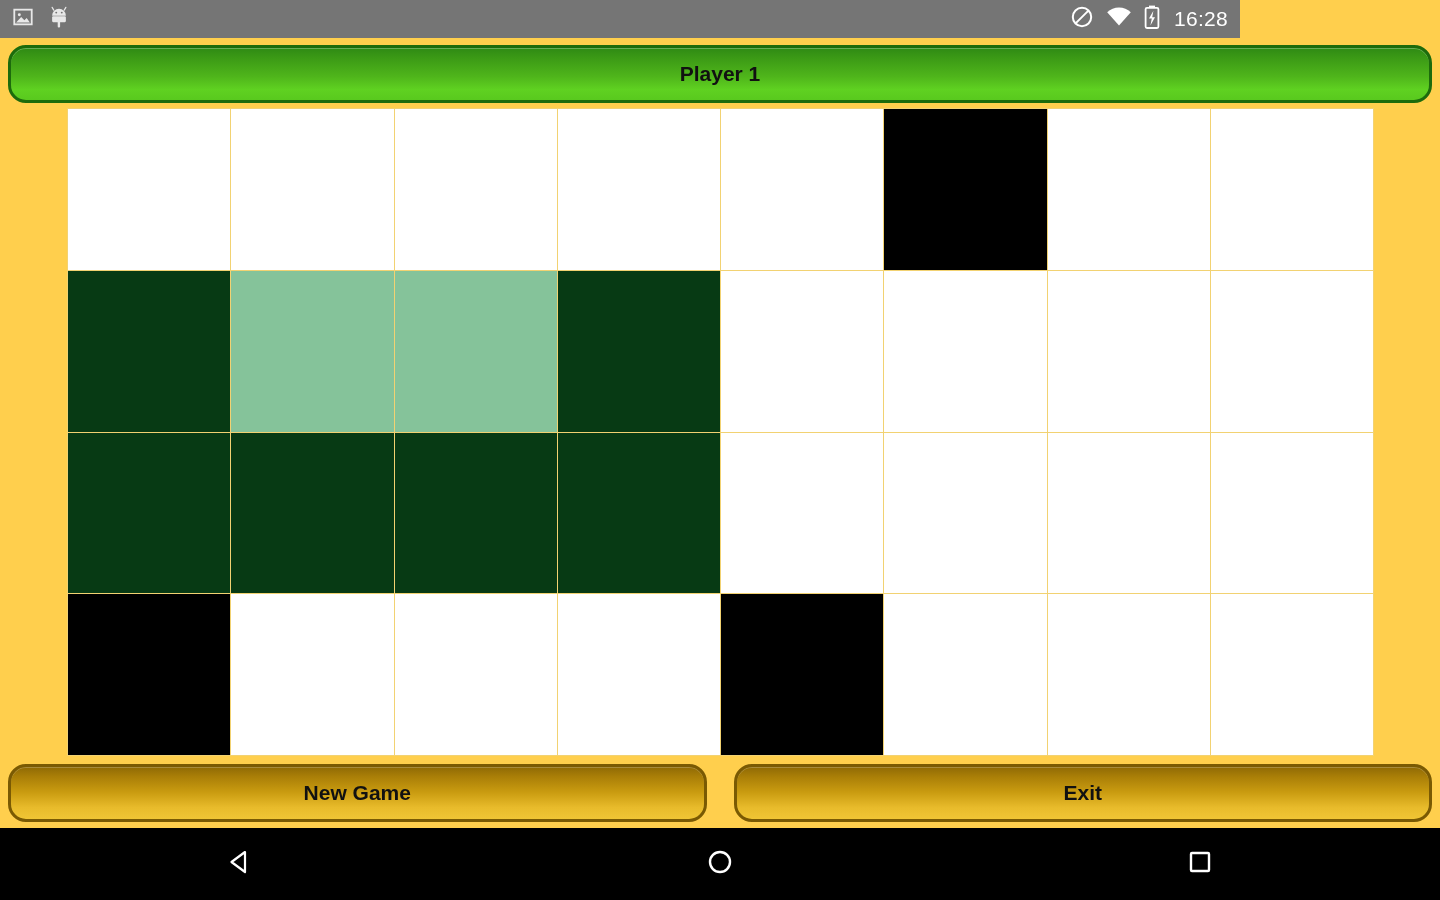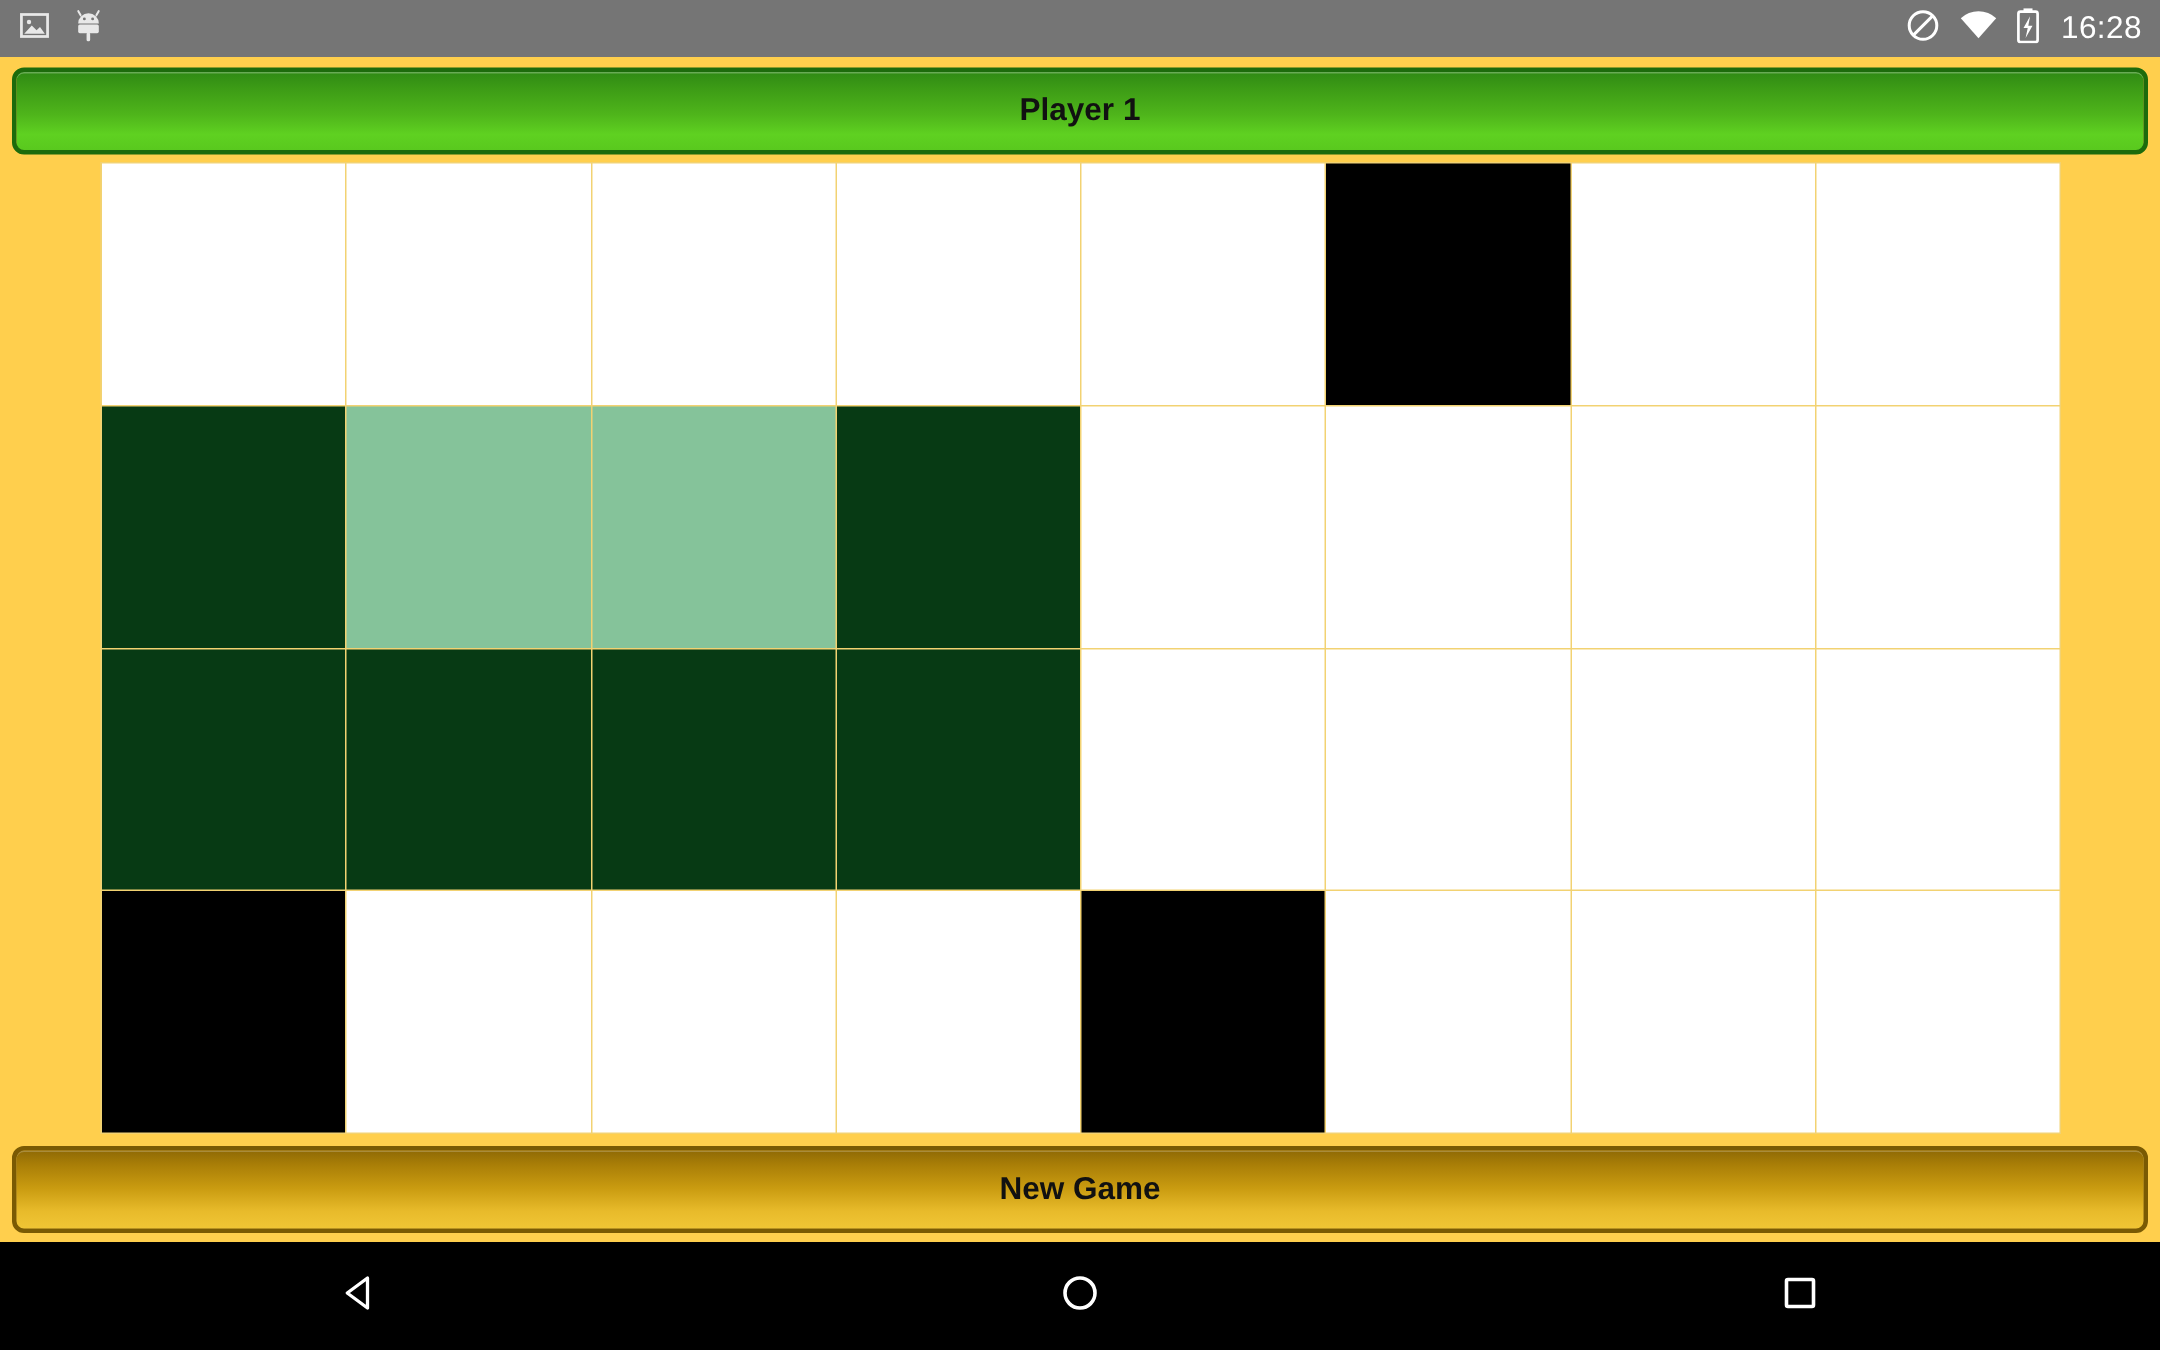--- a/index.html
+++ b/index.html
@@ -13,21 +13,21 @@
 
   #screen {
     position:relative;
     width:1440px; height:900px;
     background:#ffcf4d;
   }
 
   
   #status-bar {
     position:absolute; left:0; top:0;
-    width:1440px; height:38px;
+    width:1240px; height:38px;
     background:#757575;
     display:flex; align-items:center;
     padding:0 12px;
     justify-content:flex-end;
   }
   .status-left { display:flex; align-items:center; gap:14px; }
   .status-right { margin-left:auto; display:flex; align-items:center; gap:12px; }
 
   .sb-icon { display:block; }
   .sb-clock {
@@ -41,21 +41,21 @@
   
   #top-bar {
     position:absolute; left:0; top:38px;
     width:1440px; height:72px;
     display:flex; align-items:center;
     padding:0 8px; gap:18px;
   }
   .gbtn {
     flex:1 1 0;
     height:58px;
-    border-radius:8px;
+    border-radius:18px;
     display:flex; align-items:center; justify-content:center;
     font-size:21px; font-weight:bold; color:#111;
     cursor:pointer;
     user-select:none;
     position:relative;
   }
   .gbtn.green {
     background:linear-gradient(to bottom,
       #2f8a14 0%, #3d9c16 22%, #4fb51b 55%, #5fd121 80%, #59c91e 100%);
     border:3px solid #1d6b0c;
@@ -198,20 +198,21 @@
         <div class="cell empty"></div>
         <div class="cell black"></div>
         <div class="cell empty"></div>
         <div class="cell empty"></div>
         <div class="cell empty"></div>
       </div>
   </div>
 
   <div id="bottom-bar">
     <div class="gbtn gold">New Game</div>
+    <div class="gbtn gold">Exit</div>
   </div>
 
   <div id="nav-bar" style="background: rgb(0, 0, 0);">
     <div class="nav-btn">
       <span>
         <svg width="30" height="30" viewBox="0 0 30 30">
           <path d="M20 5 L6.5 15 L20 25 Z" fill="none" stroke="#ffffff" stroke-width="2.2" stroke-linejoin="round"></path>
         </svg>
       </span>
     </div>

